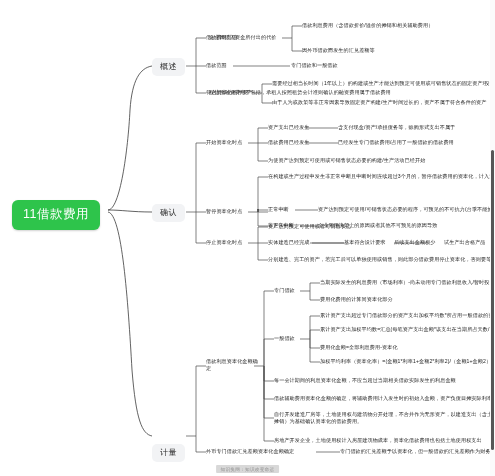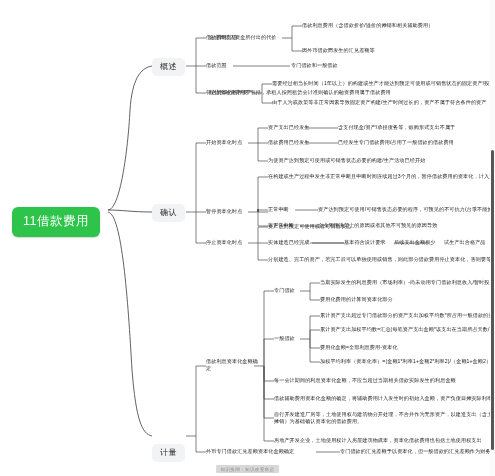--- a/index.html
+++ b/index.html
@@ -11,21 +11,21 @@
 
   
   #wires{position:absolute;left:0;top:0;width:495px;height:476px;}
   #wires path{fill:none;stroke:#3b3b3b;stroke-width:.8;}
   #wires path.thin{stroke:#4a4a4a;stroke-width:.7;}
 
   
   .node{position:absolute;white-space:nowrap;}
 
   .root{
-    left:12px;top:207px;
+    left:12px;top:200px;
     background:#2ec44b;color:#ffffff;
     border-radius:6px;
     padding:6px 11px 7px 11px;
     font-size:12.5px;letter-spacing:.5px;
     box-shadow:0 1px 2px rgba(0,0,0,.18);
   }
 
   .lvl1{
     background:#f2f3f5;color:#2b2b2b;
     border-radius:5px;

